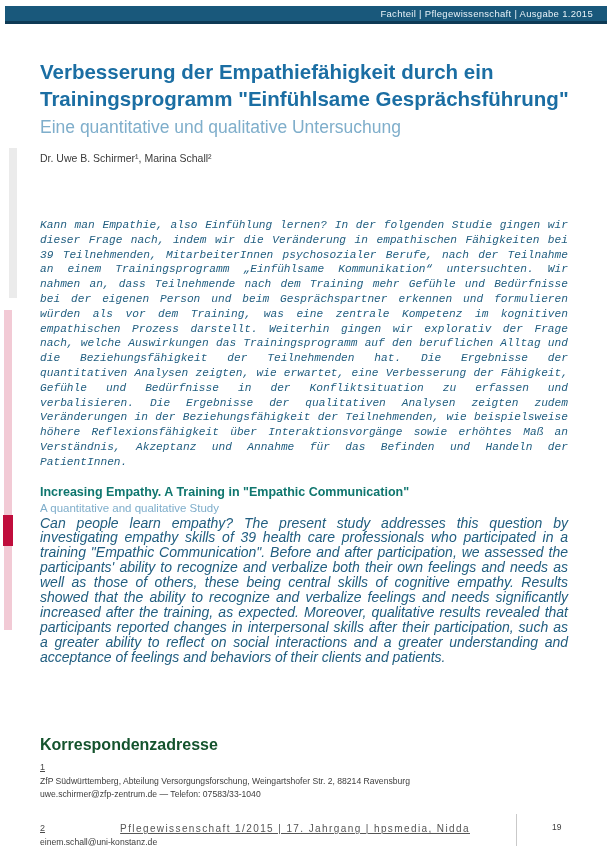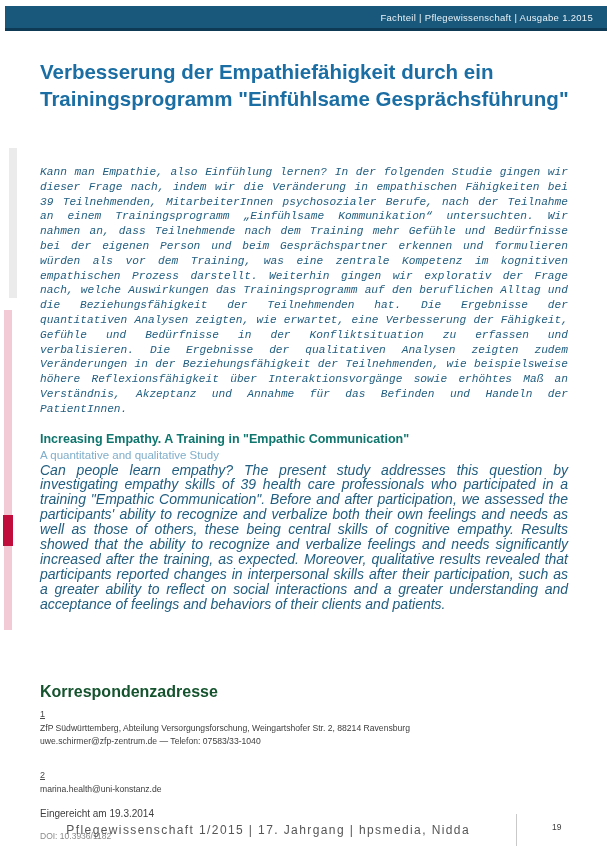--- a/index.html
+++ b/index.html
@@ -8,21 +8,21 @@
     width: 607px; height: 853px;
     position: relative;
     font-family: "Liberation Sans", "DejaVu Sans", sans-serif;
     overflow: hidden;
   }
   .page { position: absolute; inset: 0; background: #fff; }
 
   
   .topbar {
     position: absolute; left: 5px; right: 0; top: 6px;
-    height: 25px; background: #19587B;
+    height: 18px; background: #19587B;
     border-bottom: 3px solid #0e3a55;
     display: flex; align-items: center; justify-content: flex-end;
     padding-right: 14px;
   }
   .topbar-text {
     color: #e8f2f8; font-size: 9.5px; letter-spacing: 0.3px;
   }
 
   
   .edge-tab-gray { position: absolute; left: 9px; top: 148px; width: 8px; height: 150px; background: #ebebeb; }
@@ -88,21 +88,21 @@
   }
   .dates { margin-top: 13px; }
   .doi {
     margin-top: 11px;
     color: #8a8a8a; font-size: 8.5px; line-height: 11px;
   }
 
   
   .footer-text {
     position: absolute; top: 823px; right: 137px;
-    color: #555; font-size: 12px; letter-spacing: 1.4px; white-space: nowrap;
+    color: #555; font-size: 10px; letter-spacing: 1.4px; white-space: nowrap; text-decoration: underline;
   }
   .footer-divider {
     position: absolute; left: 516px; top: 814px;
     width: 1px; height: 32px; background: #c9c9c9;
   }
   .footer-page {
     position: absolute; left: 552px; top: 822px;
     color: #3d3d3d; font-size: 8.5px;
   }
 </style>
@@ -119,39 +119,41 @@
   <div class="edge-strip-pink"></div>
   <div class="edge-block-red"></div>
 
   <div class="content">
 
     <div class="title">
       <div>Verbesserung der Empathiefähigkeit durch ein</div>
       <div>Trainingsprogramm "Einfühlsame Gesprächsführung"</div>
     </div>
 
+    <div class="subtitle">Eine quantitative und qualitative Untersuchung</div>
 
+    <div class="authors">Dr. Uwe B. Schirmer¹, Marina Schall²</div>
 
     <div class="abstract-de">Kann man Empathie, also Einfühlung lernen? In der folgenden Studie gingen wir dieser Frage nach, indem wir die Veränderung in empathischen Fähigkeiten bei 39 Teilnehmenden, MitarbeiterInnen psychosozialer Berufe, nach der Teilnahme an einem Trainingsprogramm „Einfühlsame Kommunikation“ untersuchten. Wir nahmen an, dass Teilnehmende nach dem Training mehr Gefühle und Bedürfnisse bei der eigenen Person und beim Gesprächspartner erkennen und formulieren würden als vor dem Training, was eine zentrale Kompetenz im kognitiven empathischen Prozess darstellt. Weiterhin gingen wir explorativ der Frage nach, welche Auswirkungen das Trainingsprogramm auf den beruflichen Alltag und die Beziehungsfähigkeit der Teilnehmenden hat. Die Ergebnisse der quantitativen Analysen zeigten, wie erwartet, eine Verbesserung der Fähigkeit, Gefühle und Bedürfnisse in der Konfliktsituation zu erfassen und verbalisieren. Die Ergebnisse der qualitativen Analysen zeigten zudem Veränderungen in der Beziehungsfähigkeit der Teilnehmenden, wie beispielsweise höhere Reflexionsfähigkeit über Interaktionsvorgänge sowie erhöhtes Maß an Verständnis, Akzeptanz und Annahme für das Befinden und Handeln der PatientInnen.</div>
 
     <div class="heading-en">Increasing Empathy. A Training in "Empathic Communication"</div>
     <div class="subtitle-en">A quantitative and qualitative Study</div>
     <div class="abstract-en">Can people learn empathy? The present study addresses this question by investigating empathy skills of 39 health care professionals who participated in a training "Empathic Communication". Before and after participation, we assessed the participants' ability to recognize and verbalize both their own feelings and needs as well as those of others, these being central skills of cognitive empathy. Results showed that the ability to recognize and verbalize feelings and needs significantly increased after the training, as expected. Moreover, qualitative results revealed that participants reported changes in interpersonal skills after their participation, such as a greater ability to reflect on social interactions and a greater understanding and acceptance of feelings and behaviors of their clients and patients.</div>
 
     <div class="korr-heading">Korrespondenzadresse</div>
 
     <div>
       <span class="fn-marker">1</span>
       <div class="fn-line">ZfP Südwürttemberg, Abteilung Versorgungsforschung, Weingartshofer Str. 2, 88214 Ravensburg</div>
       <div class="fn-line">uwe.schirmer@zfp-zentrum.de  —  Telefon: 07583/33-1040</div>
     </div>
 
     <div class="fn-block2">
       <span class="fn-marker">2</span>
-      <div class="fn-line">marina.health@uni-konstanz.de</div>
+      <div class="fn-line">einem.schall@uni-konstanz.de</div>
     </div>
 
     <div class="dates">
       <div class="date-line">Eingereicht am 19.3.2014</div>
     </div>
 
     <div class="doi">DOI: 10.3936/1182</div>
 
   </div>
 

